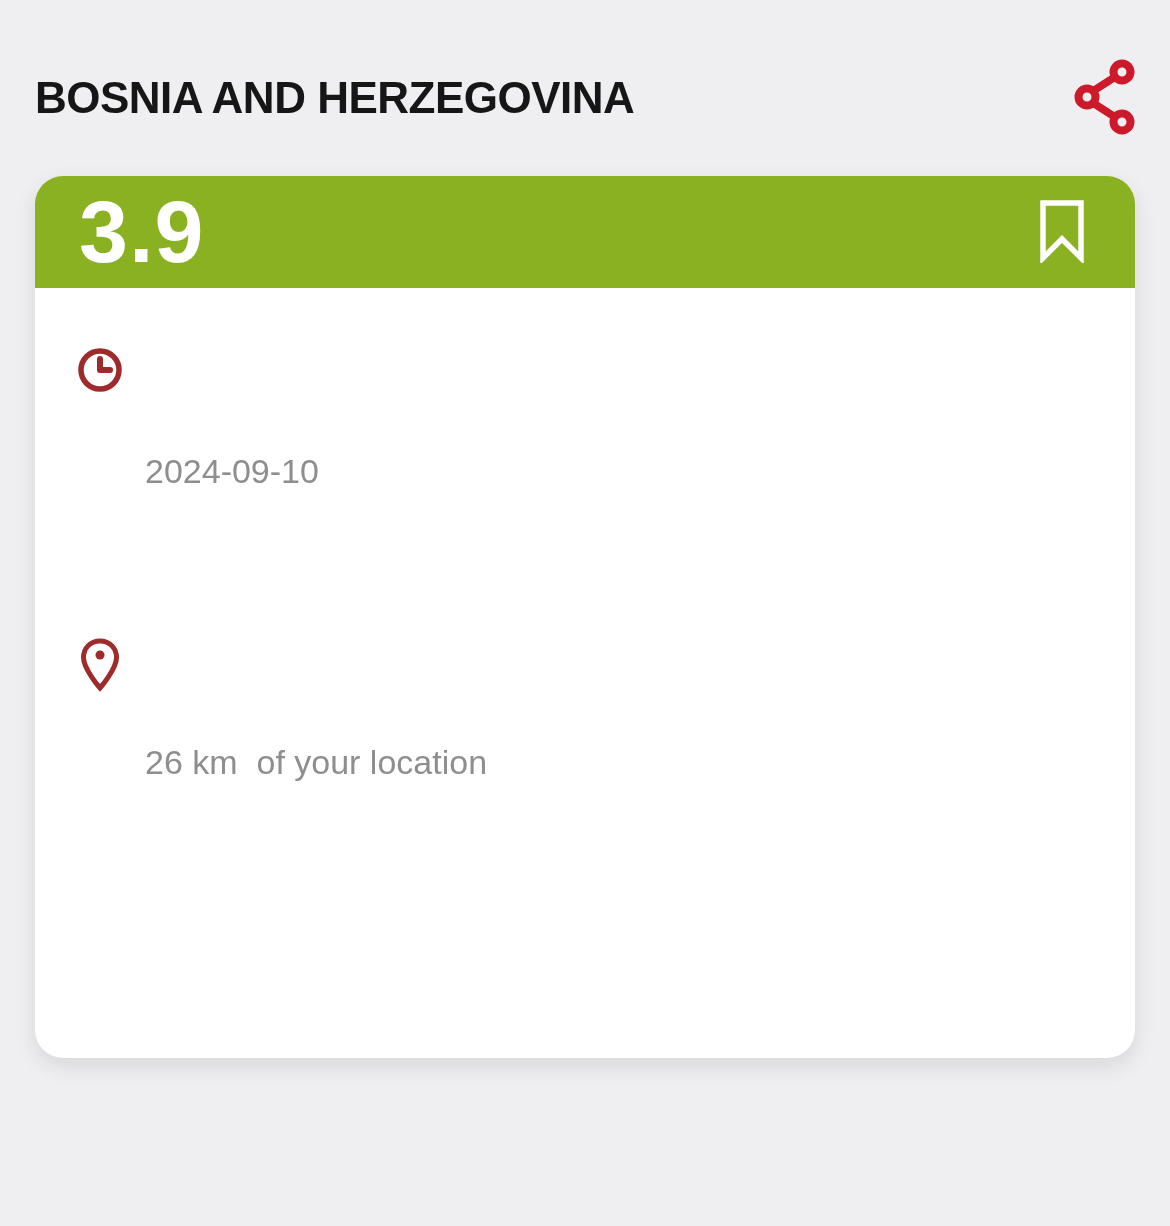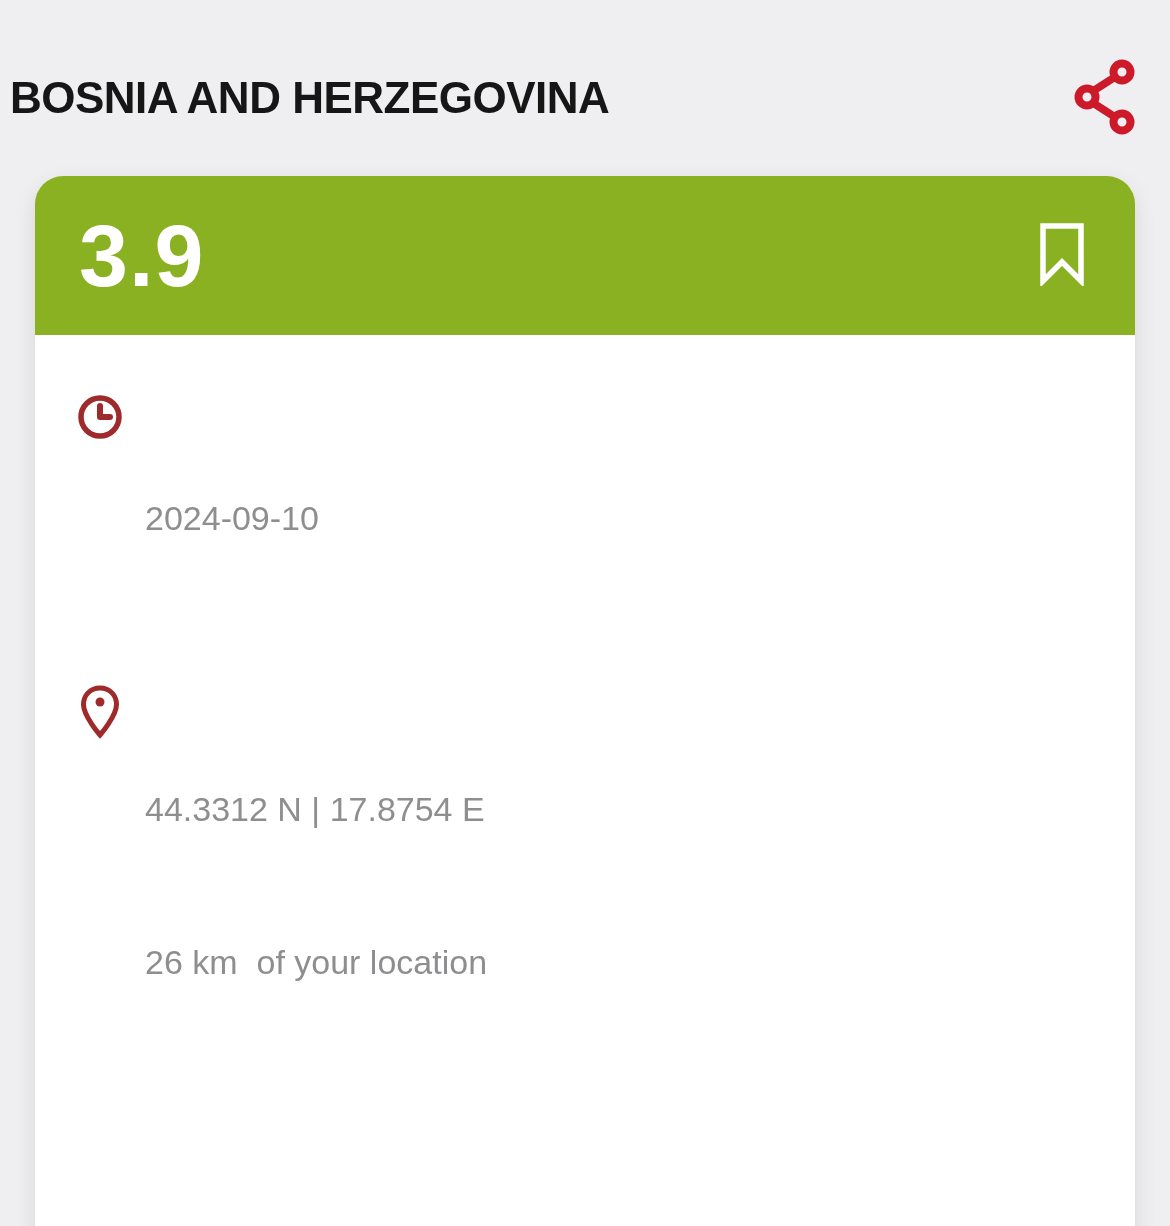--- a/index.html
+++ b/index.html
@@ -11,21 +11,21 @@
     height: 1226px;
     overflow: hidden;
     position: relative;
   }
 
   
   .header {
     display: flex;
     align-items: center;
     justify-content: space-between;
-    padding: 56px 30px 0 10px;
+    padding: 56px 30px 0 35px;
   }
   .page-title {
     font-size: 44px;
     font-weight: 700;
     letter-spacing: -0.5px;
     color: #161616;
     white-space: nowrap;
   }
   .share-btn {
     background: none; border: none; cursor: pointer;
@@ -37,21 +37,21 @@
   .event-card {
     width: 1100px;
     margin: 36px auto 0 auto;
     background: #ffffff;
     border-radius: 28px;
     box-shadow: 0 8px 22px rgba(0,0,0,0.10);
     overflow: hidden;
   }
   .magnitude-bar {
     background: #8ab122;
-    height: 159px;
+    height: 112px;
     display: flex;
     align-items: center;
     padding: 0 48px 0 44px;
   }
   .magnitude-value {
     color: #ffffff;
     font-size: 88px;
     font-weight: 700;
     letter-spacing: 1px;
     line-height: 1;
@@ -62,20 +62,21 @@
     display: flex; align-items: center; justify-content: center;
   }
 
   .details {
     padding: 56px 40px 30px 40px;
   }
   .detail-row {
     display: flex;
     align-items: flex-start;
     margin-bottom: 36px;
+    text-align: center;
   }
   .detail-icon {
     width: 50px;
     flex-shrink: 0;
     display: flex;
     justify-content: center;
     margin-top: 3px;
   }
   .detail-text {
     margin-left: 20px;
@@ -131,21 +132,20 @@
     </div>
 
     <div class="detail-row">
       <div class="detail-icon">
         <svg width="40" height="54" viewBox="0 0 40 54" fill="none">
           <path d="M20 3 C10 3 3.5 10.5 3.5 19.5 C3.5 31 20 50 20 50 C20 50 36.5 31 36.5 19.5 C36.5 10.5 30 3 20 3 Z" stroke="#9e2a2b" stroke-width="5"></path>
           <circle cx="20" cy="17" r="4.5" fill="#9e2a2b"></circle>
         </svg>
       </div>
       <div class="detail-text">
-        <div>44.3312 N | 17.8754 E</div>
         <div>26 km  of your location</div>
         
         
       </div>
     </div>
 
   </div>
 </div>
 
 </body></html>

